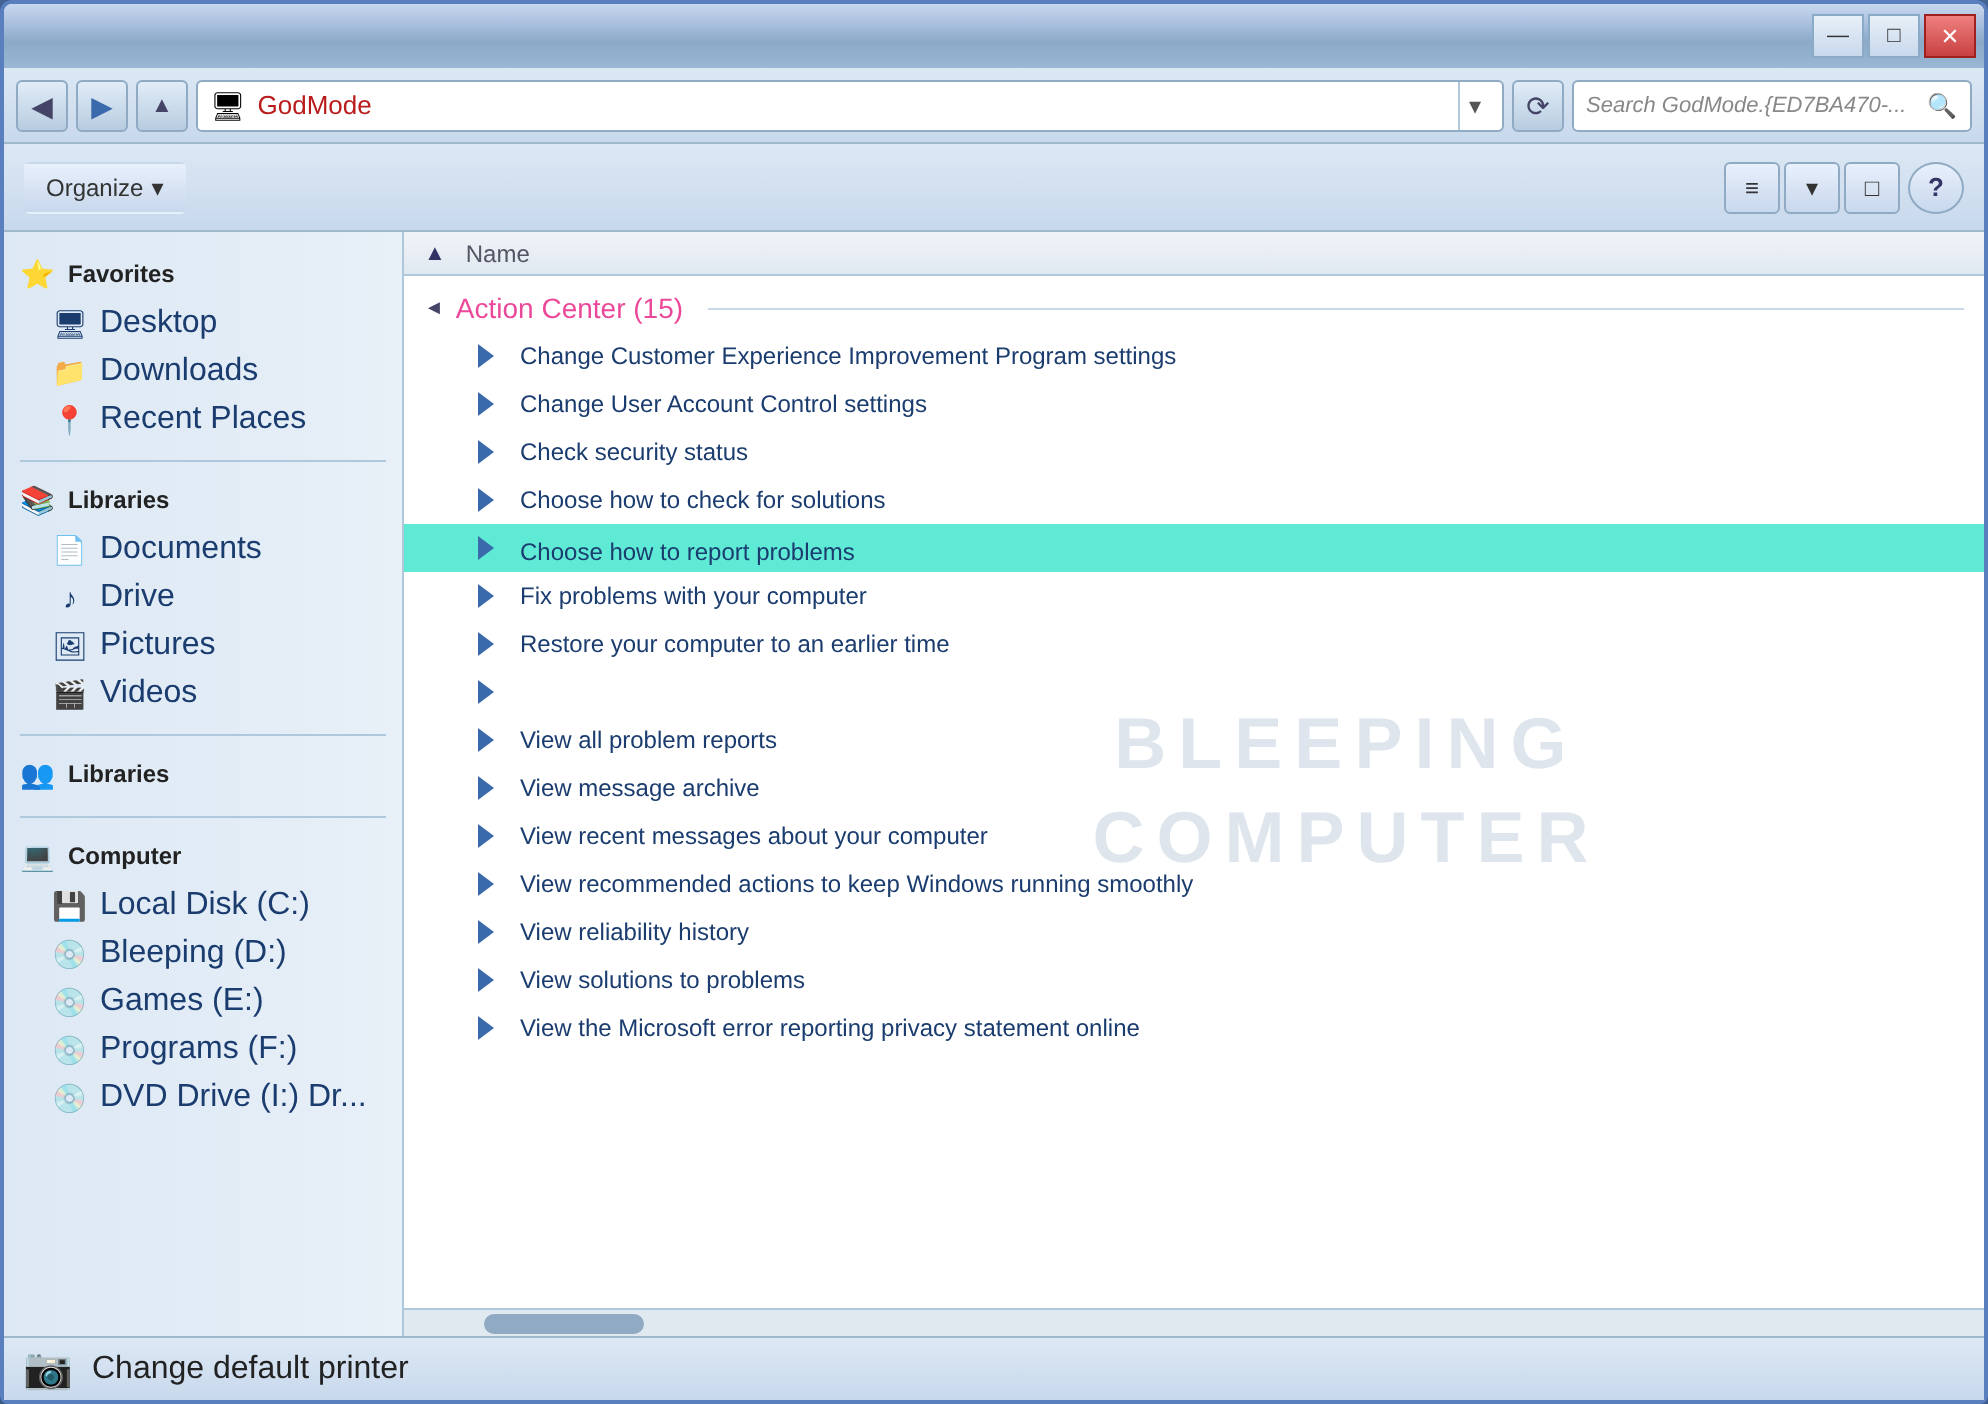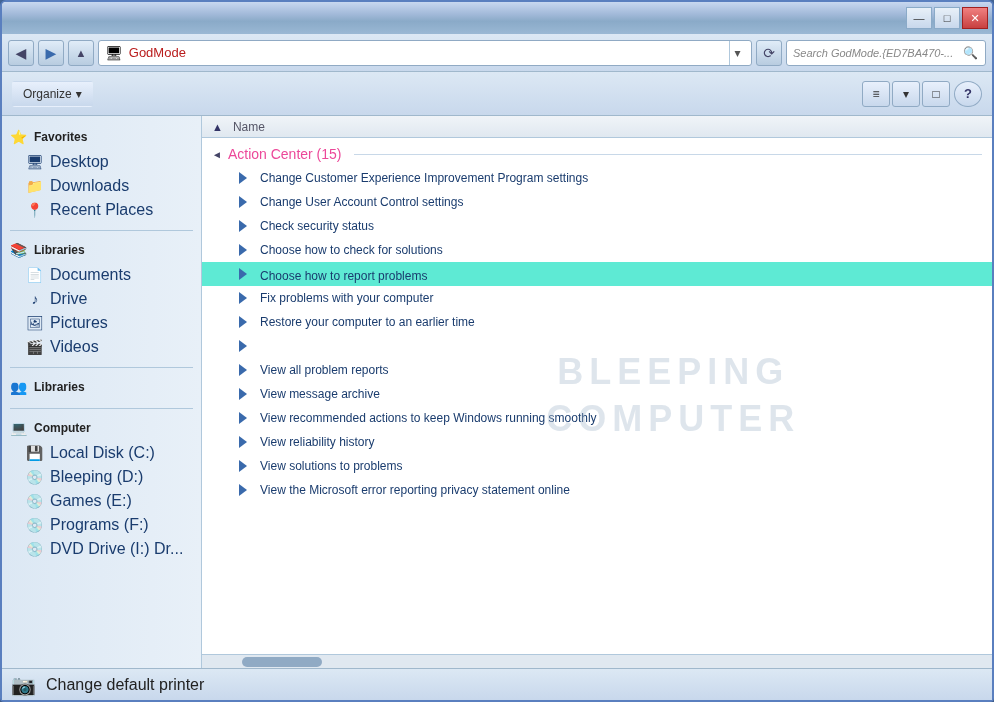--- a/index.html
+++ b/index.html
@@ -622,20 +622,26 @@
             <div class="item-row">
               <div class="item-icon">
                 <span class="arrow-right"></span>
               </div>
               <span class="item-text">View message archive</span>
             </div>
             <div class="item-row">
               <div class="item-icon">
                 <span class="arrow-right"></span>
               </div>
+              <span class="item-text">View recent messages about your computer</span>
+            </div>
+            <div class="item-row">
+              <div class="item-icon">
+                <span class="arrow-right"></span>
+              </div>
               <span class="item-text">View recommended actions to keep Windows running smoothly</span>
             </div>
             <div class="item-row">
               <div class="item-icon">
                 <span class="arrow-right"></span>
               </div>
               <span class="item-text">View reliability history</span>
             </div>
             <div class="item-row">
               <div class="item-icon">

